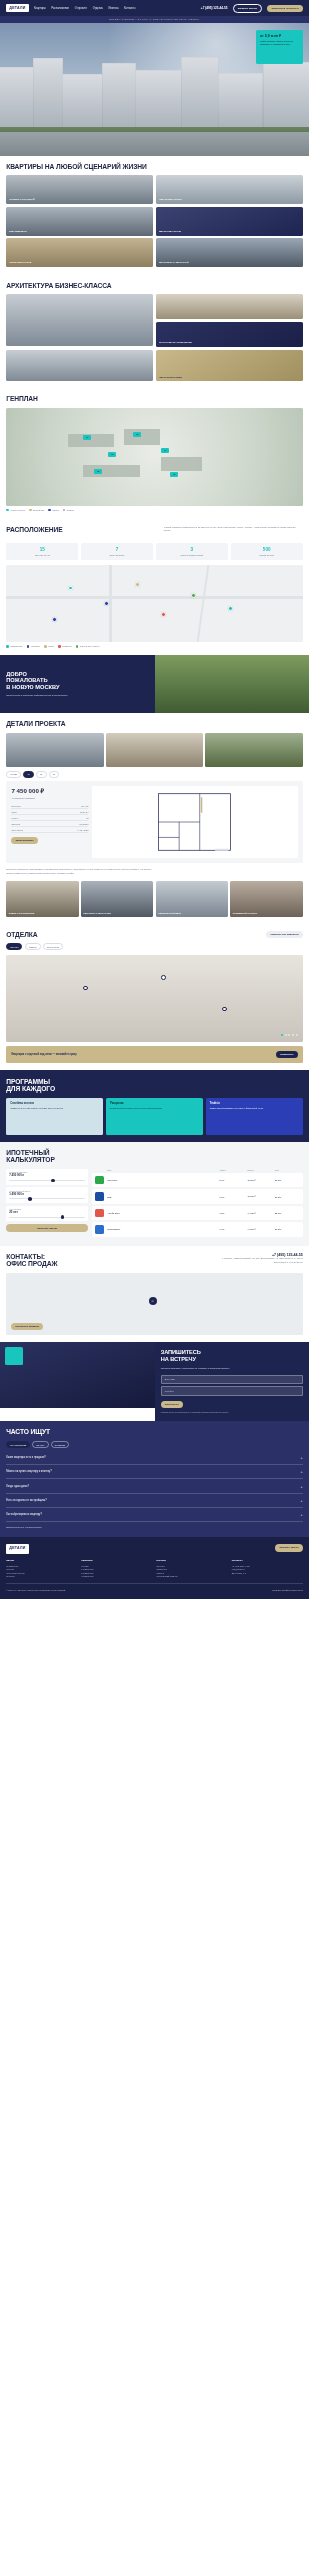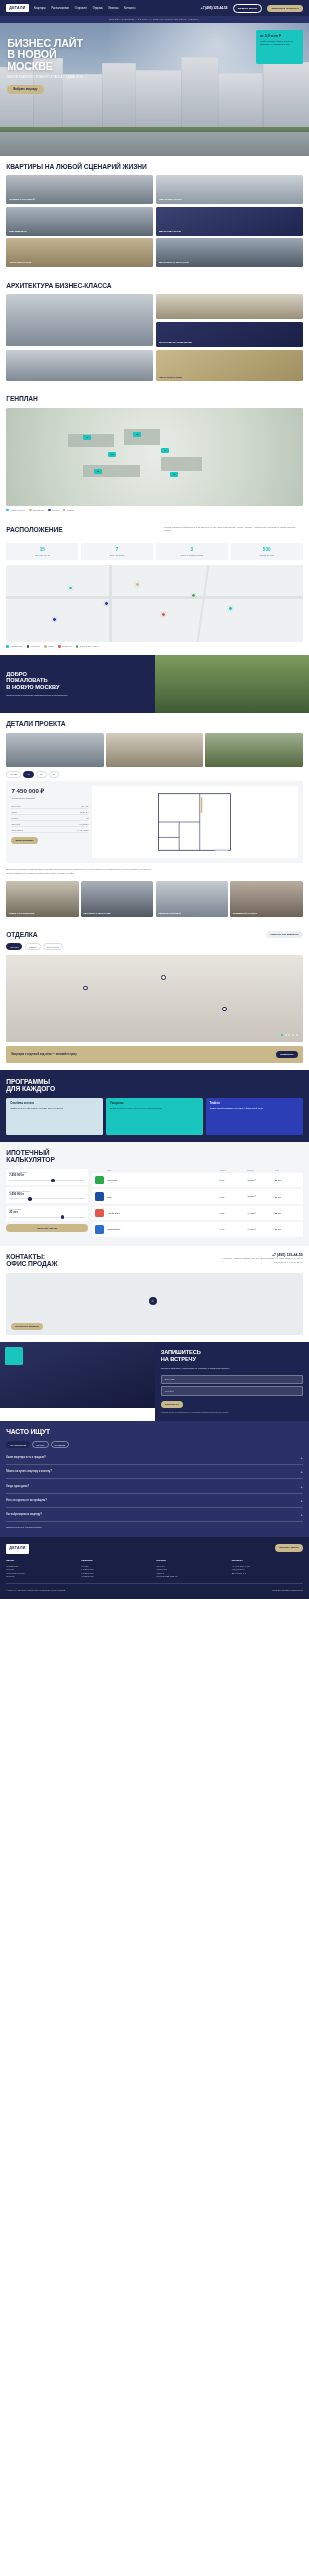--- a/index.html
+++ b/index.html
@@ -288,29 +288,20 @@
     <div class="bldg" style="left:33px;width:30px;height:77px;"></div>
     <div class="bldg" style="left:62px;width:41px;height:61px;"></div>
     <div class="bldg" style="left:102px;width:34px;height:72px;"></div>
     <div class="bldg" style="left:135px;width:47px;height:65px;"></div>
     <div class="bldg" style="left:181px;width:38px;height:78px;"></div>
     <div class="bldg" style="left:218px;width:45px;height:62px;"></div>
     <div class="bldg" style="left:263px;width:48px;height:73px;"></div>
     <div class="greens"></div>
     <div class="road"></div>
 
-    <div class="hero-content">
-      <h1>
-        <span>БИЗНЕС ЛАЙТ</span><br>
-        <span>В НОВОЙ</span><br>
-        <span>МОСКВЕ</span>
-      </h1>
-      <div class="hero-sub">ЖИЛОЙ КОМПЛЕКС КОМФОРТ-КЛАССА · СДАЧА 2026</div>
-      <div class="hero-btn">Выбрать квартиру</div>
-    </div>
 
     <div class="hero-badge">
       <b>от 5,9 млн ₽</b>
       <span>Старт продаж нового корпуса. Квартиры с отделкой и без.</span>
     </div>
   </section>
 
   <section class="sec-pad">
     <h2 class="sec">КВАРТИРЫ НА ЛЮБОЙ СЦЕНАРИЙ ЖИЗНИ</h2>
     <div class="scen-grid">

